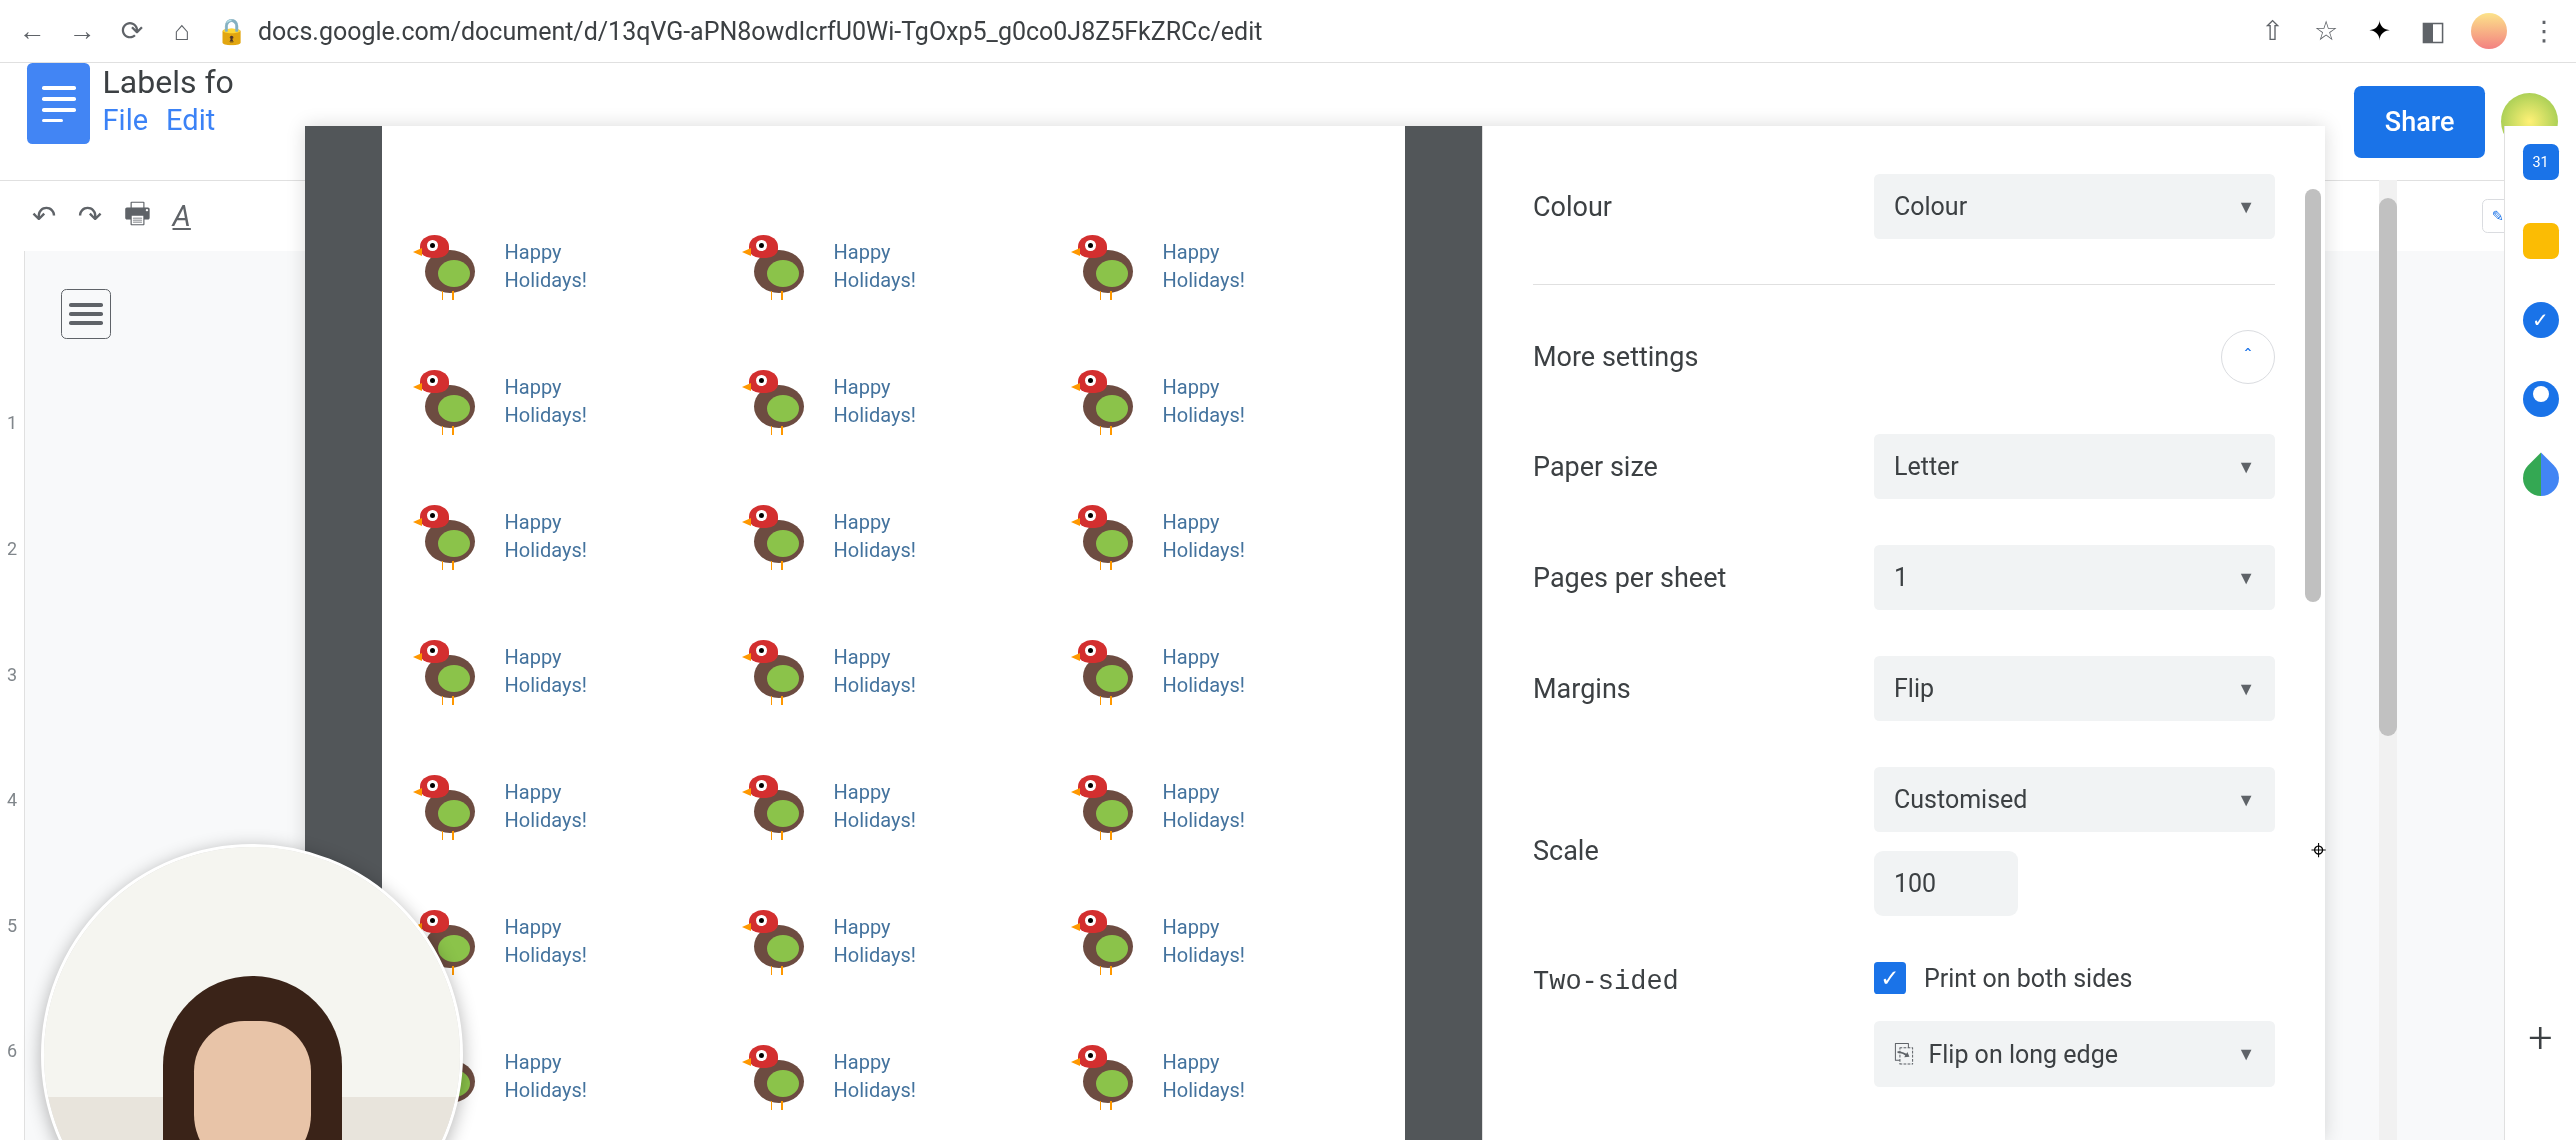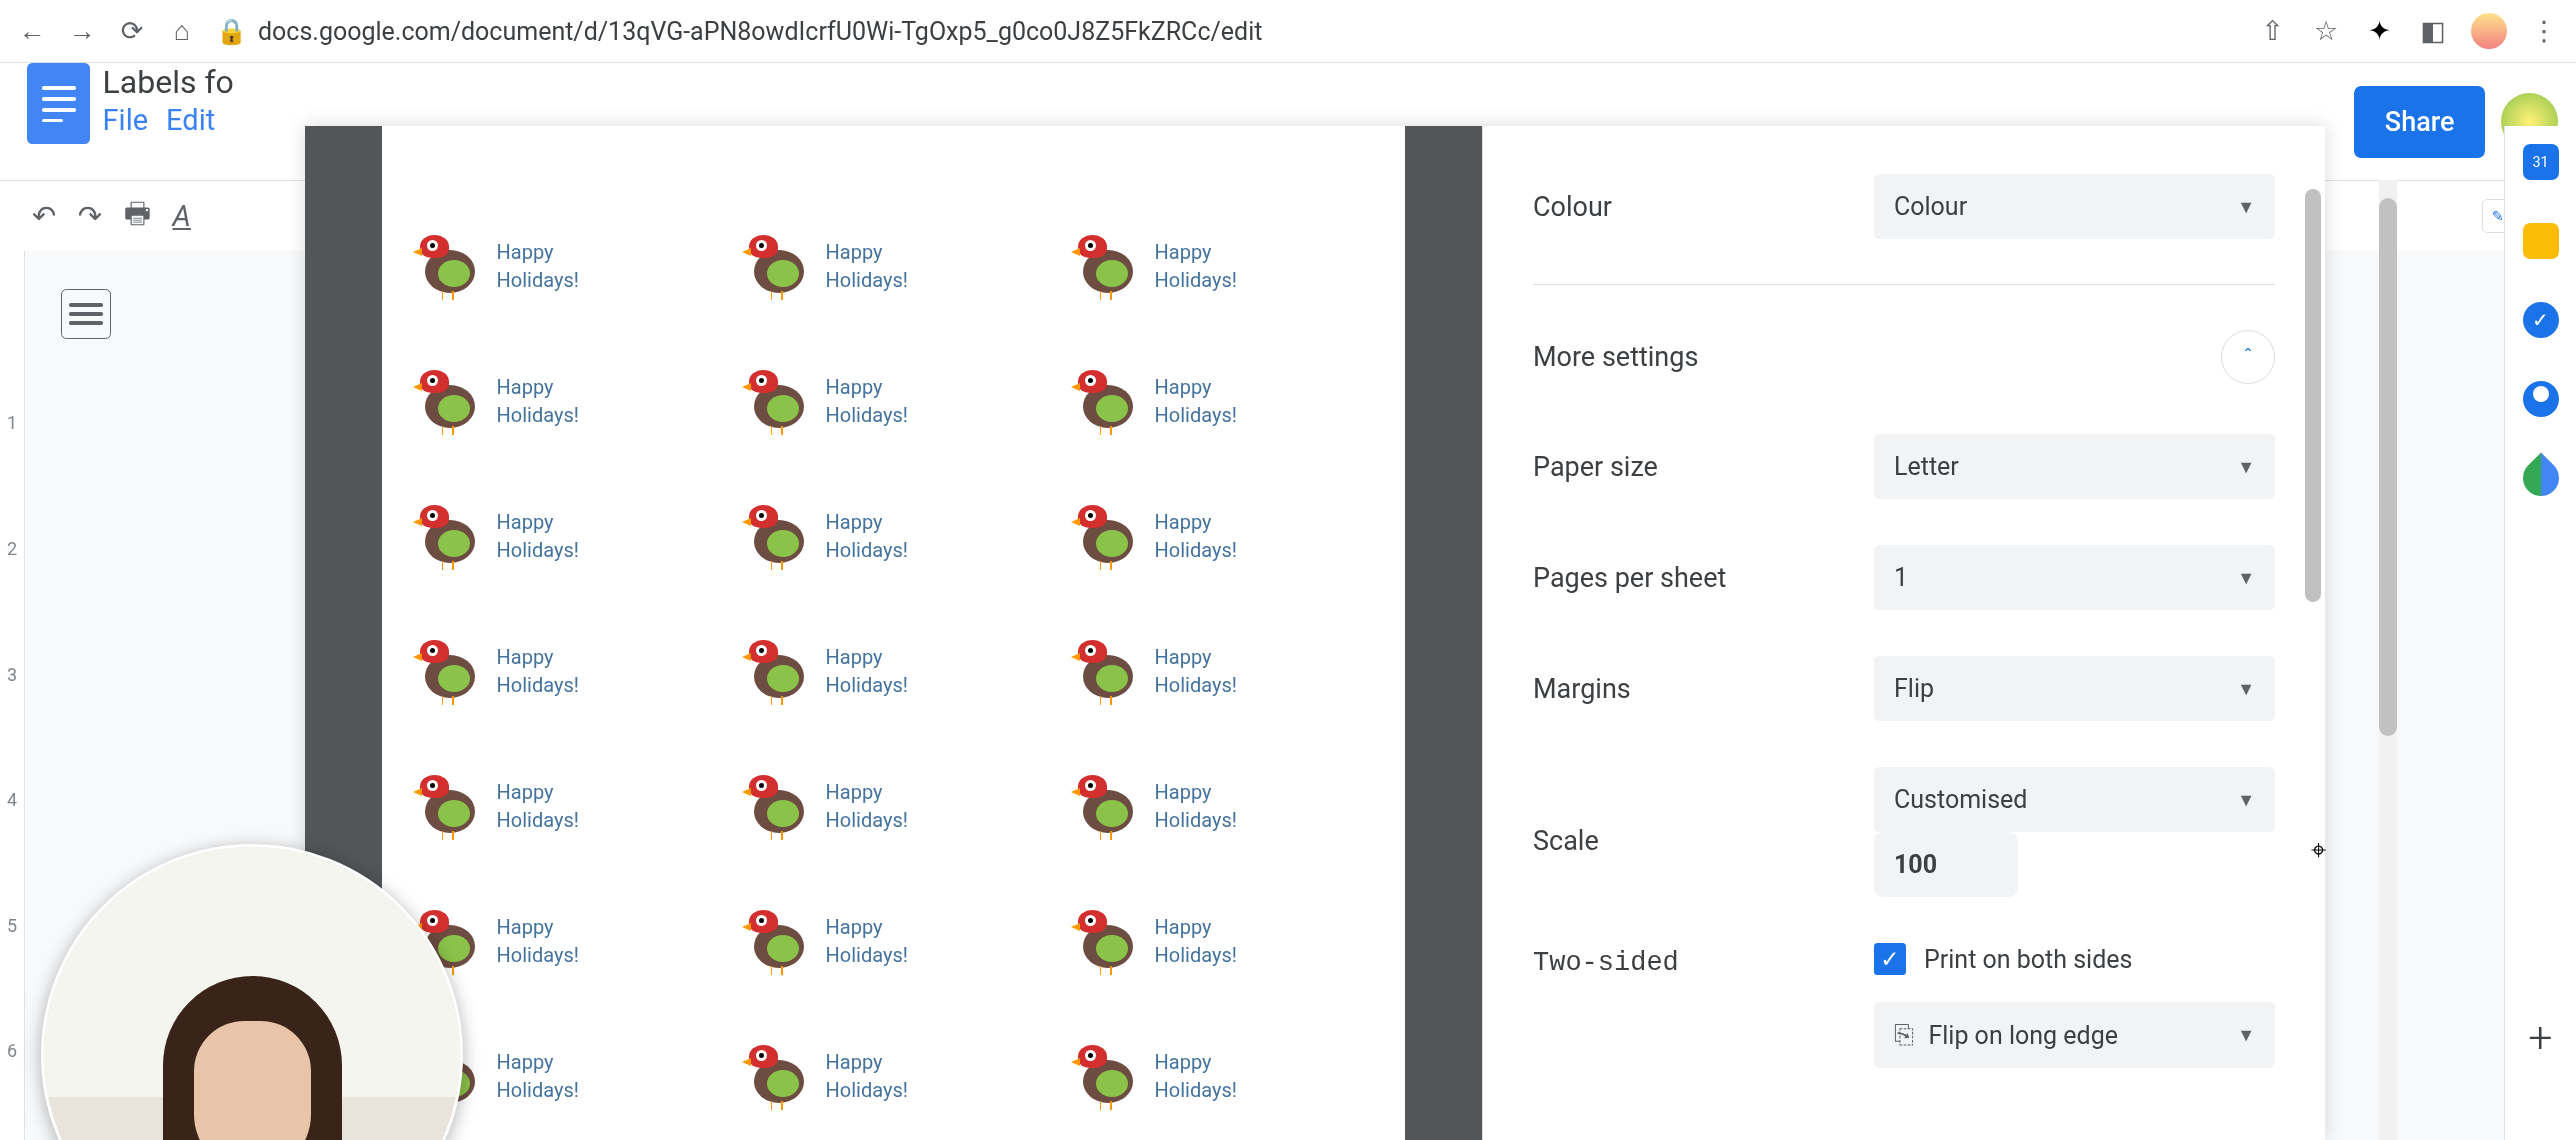--- a/index.html
+++ b/index.html
@@ -48,21 +48,21 @@
 .sp-tasks::after{content:"✓";color:#fff;position:absolute;top:50%;left:50%;transform:translate(-50%,-50%);font-size:20px;}
 .sp-contacts{background:#1a73e8;border-radius:50%;position:relative;}
 .sp-contacts::after{content:"";position:absolute;width:16px;height:16px;background:#fff;border-radius:50%;top:5.4px;left:50%;transform:translateX(-50%);}
 .sp-maps{background:linear-gradient(45deg,#34a853 50%,#4285f4 50%);border-radius:0 50% 50% 50%;transform:rotate(45deg);}
 .sp-plus{font-size:43px;color:#3c4043;cursor:pointer;font-weight:300;}
 
 .print-overlay { position:absolute; top:63px; left:305px; right:251px; bottom:0; background:#fff; display:flex; z-index:40; box-shadow:0 0 18px rgba(0,0,0,0.15);}
 .preview-area { flex:1; background:#525659; display:flex; justify-content:center; align-items:flex-start; padding:0; overflow:hidden;}
 .page { width: 1023px; background:#fff; padding:72px 18px 18px; min-height:1256px;}
 .label-grid { display:grid; grid-template-columns: repeat(3, 1fr); }
-.label-cell { display:flex; align-items:center; gap:12px; height:135px; padding-left:21.5px;}
+.label-cell { display:flex; align-items:center; gap:20px; height:135px; padding-left:21.5px;}
 .bird { width:63px; height:54px; position:relative; flex-shrink:0;}
 .bird .body{position:absolute;width:50px;height:43px;background:#6d4c41;border-radius:50% 50% 50% 50%;bottom:0;left:3.6px;}
 .bird .wing{position:absolute;width:32px;height:27px;background:#8bc34a;border-radius:50%;bottom:5.4px;left:16px;}
 .bird .head{position:absolute;width:29px;height:23px;background:#d32f2f;border-radius:50% 50% 40% 40%;top:-3.6px;left:-1.8px;}
 .bird .eye{position:absolute;width:10.8px;height:10.8px;background:#fff;border-radius:50%;top:1.8px;left:5.4px;}
 .bird .eye::after{content:"";position:absolute;width:5.4px;height:5.4px;background:#000;border-radius:50%;top:2.7px;left:2.7px;}
 .bird .beak{position:absolute;width:0;height:0;border-top:4.5px solid transparent;border-bottom:4.5px solid transparent;border-right:9px solid #ff9800;top:9px;left:-9px;}
 .bird .leg{position:absolute;width:1.8px;height:9px;background:#ff9800;bottom:-7.2px;}
 .bird .leg.l{left:20px;}.bird .leg.r{left:30.5px;}
 .label-text { color:#44739e; font-size:20px; line-height:1.4;}
@@ -73,21 +73,21 @@
 .sheet-info{font-size:27px;color:#3c4043;font-weight:500;}
 .setting-row { display:flex; align-items:center; padding:23px 0;}
 .setting-row.bb { border-bottom:0.9px solid #e0e0e0; padding-bottom:45px; margin-bottom:18px;}
 .setting-label{width:341px;font-size:27px;color:#3c4043;}
 .setting-control{flex:1;}
 .dropdown{width:100%;background:#f1f3f4;border:none;border-radius:5.4px;padding:18px 20px;font-size:25px;color:#3c4043;display:flex;justify-content:space-between;align-items:center;cursor:pointer;}
 .dropdown .arrow{color:#5f6368;font-size:18px;}
 .more-settings{display:flex;justify-content:space-between;align-items:center;padding:27px 0;}
 .more-settings .label{font-size:27px;color:#3c4043;}
 .collapse-btn{width:54px;height:54px;border:0.9px solid #dadce0;border-radius:50%;display:flex;align-items:center;justify-content:center;color:#1a73e8;font-size:21.5px;cursor:pointer;}
-.scale-input{width:144px;background:#f1f3f4;border:none;border-radius:9px;padding:18px 20px;font-size:25px;color:#3c4043;margin-top:0;font-weight:bold;}
+.scale-input{width:144px;background:#f1f3f4;border:none;border-radius:9px;padding:18px 20px;font-size:25px;color:#3c4043;margin-top:19px;}
 .checkbox-row{display:flex;align-items:center;gap:18px;}
 .chk{width:32px;height:32px;background:#1a73e8;border-radius:3.6px;display:flex;align-items:center;justify-content:center;color:#fff;font-size:23px;}
 .chk-label{font-size:25px;color:#3c4043;}
 .flip-dd{margin-top:27px;}
 .flip-dd .dropdown{display:flex;align-items:center;gap:12.6px;}
 .flip-icon{color:#5f6368;}
 .scroll-thumb{position:absolute;right:3.6px;top:63px;width:16px;height:413px;background:#c0c0c0;border-radius:9px;}
 .scrollbar-outer{position:absolute;right:179px;top:117px;bottom:0;width:18px;background:#f1f1f1;z-index:45;}
 .scrollbar-outer .thumb{position:absolute;top:18px;width:100%;height:538px;background:#c1c1c1;border-radius:9px;}
 

